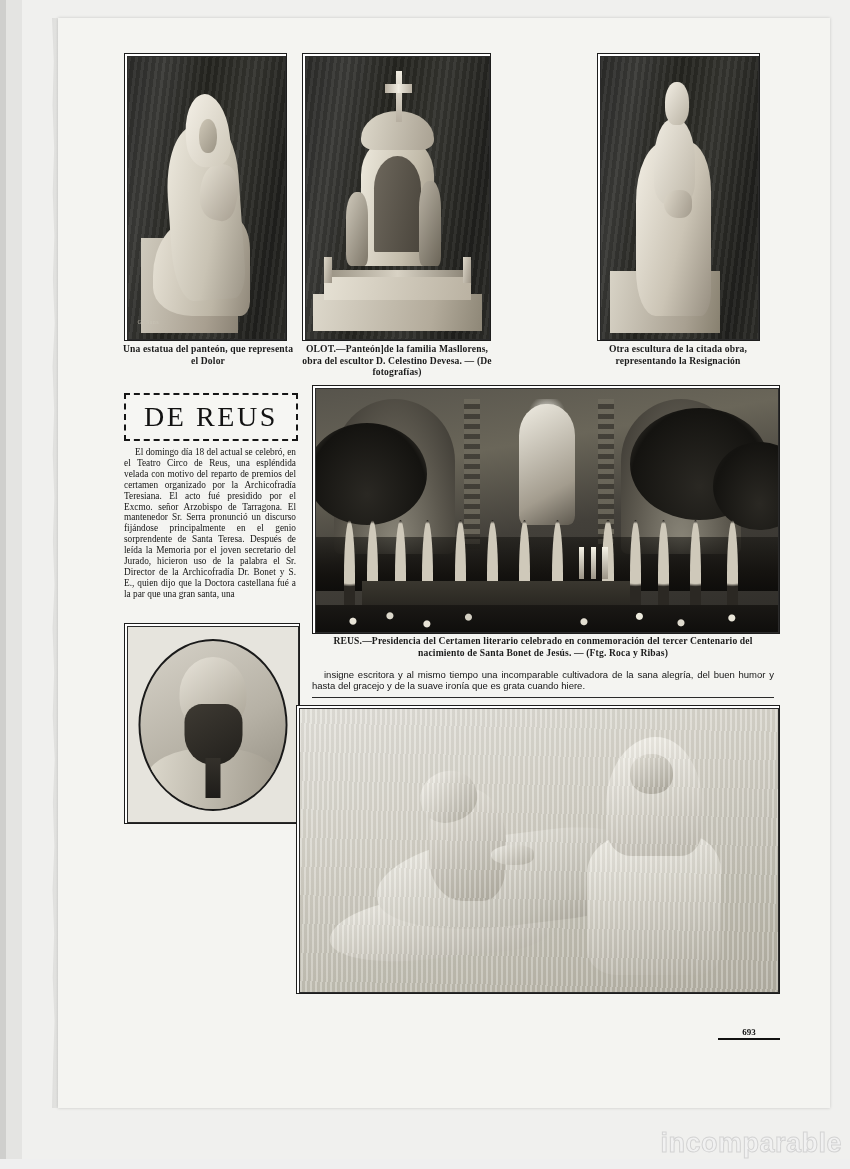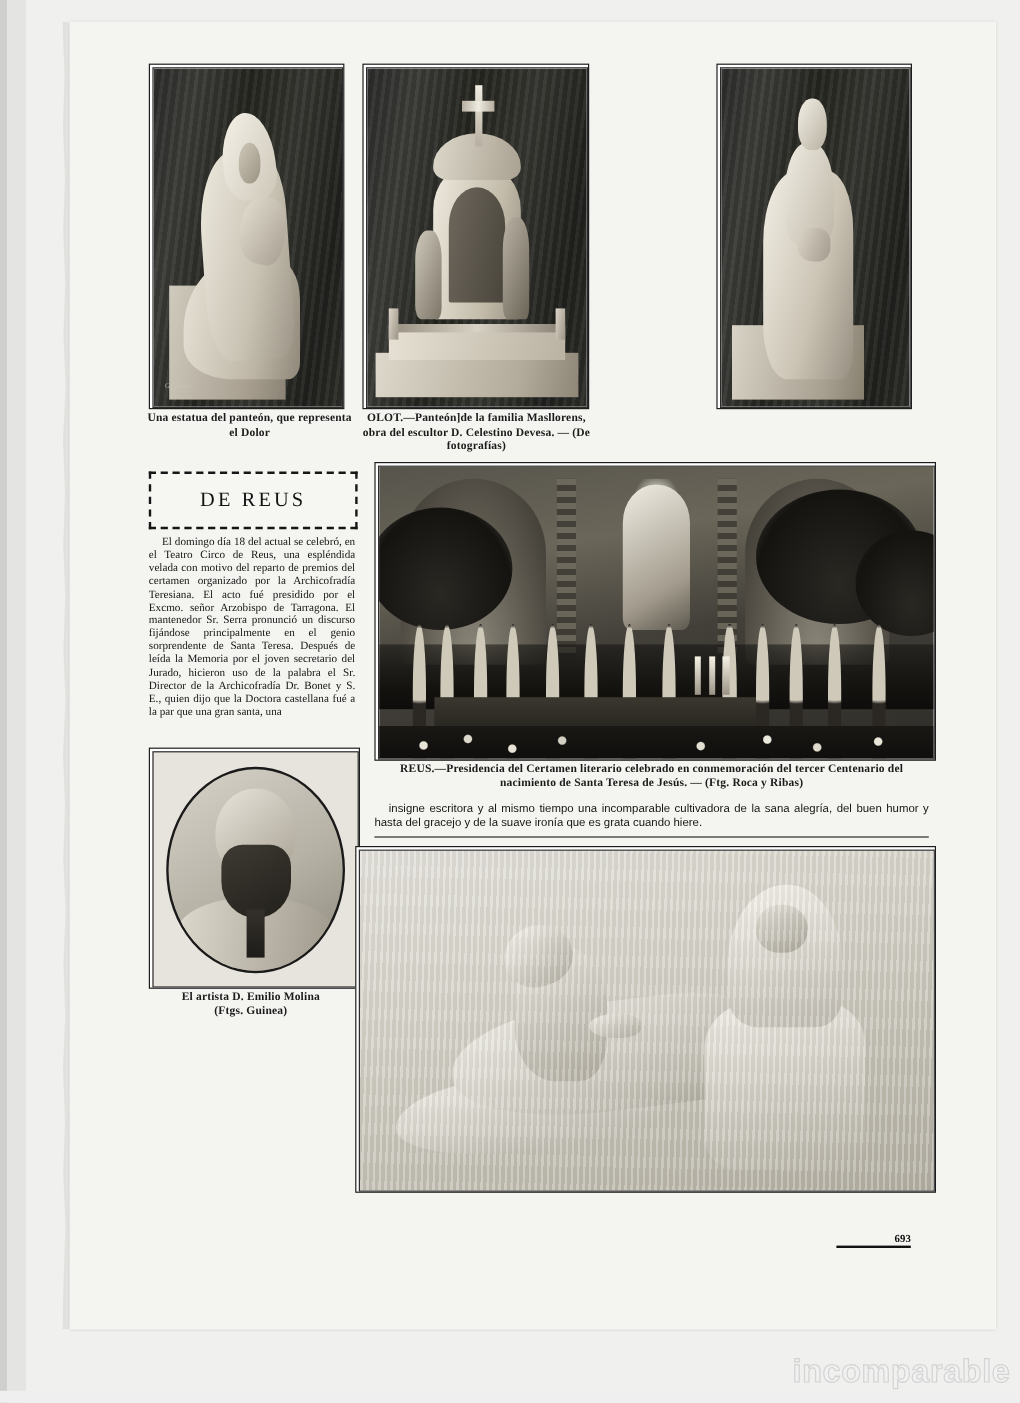--- a/index.html
+++ b/index.html
@@ -148,21 +148,21 @@
 
   
   #dereus{
     position:absolute;left:4px;top:348px;width:170px;height:44px;
     border:2px dashed #161616;
     display:flex;align-items:center;justify-content:center;
     background:#f6f6f3;
   }
   #dereus span{
     font-family:"Liberation Serif", serif;
-    font-size:17px;letter-spacing:2.6px;color:#121212;
+    font-size:28px;letter-spacing:2.6px;color:#121212;
   }
 
   
   #article{
     position:absolute;left:4px;top:402px;width:172px;
     font-family:"Liberation Serif", serif;
     font-size:9.3px;line-height:10.9px;
     color:#141414;text-align:justify;
     text-indent:11px;
     hyphens:auto;-webkit-hyphens:auto;
@@ -267,21 +267,21 @@
     border-radius:48% 48% 46% 46%;}
   .br-mary-robe{position:absolute;left:60%;top:44%;width:28%;height:50%;
     background:linear-gradient(165deg,#eeece4,#b6b2a6);
     border-radius:34% 28% 18% 22%/28% 26% 16% 18%;}
   .br-hand{position:absolute;left:40%;top:48%;width:9%;height:7%;
     background:linear-gradient(150deg,#eceae2,#b5b1a5);
     border-radius:50% 40% 40% 50%;}
   #cap6{position:absolute;left:200px;top:950px;width:450px;}
 
   
-  #folio{position:absolute;left:577px;top:982px;width:62px;text-align:right;}
+  #folio{position:absolute;left:598px;top:982px;width:62px;text-align:center;}
   #folio .num{font-family:"Liberation Serif",serif;font-size:9px;font-weight:bold;color:#111;}
   #folio .bar{margin-top:1px;height:2px;background:#111;}
 
   
   #wm{
     position:absolute;right:8px;bottom:10px;
     font-family:"Liberation Sans", sans-serif;
     font-size:27px;font-weight:bold;letter-spacing:.5px;
     color:#f2f2f2;
     -webkit-text-stroke:1px #d2d2d2;
@@ -343,41 +343,38 @@
             <div class="p3-gown"></div>
             <div class="p3-torso"></div>
             <div class="p3-hands"></div>
             <div class="p3-head"></div>
           </div>
         </div>
       </div>
 
       <div class="cap" id="cap2">OLOT.—Panteón]de la familia Masllorens, obra del escultor D. Celestino Devesa. — (De fotografías)</div>
       <div class="cap" id="cap1">Una estatua del panteón, que representa el Dolor</div>
+      <div class="cap" id="cap3">Otra escultura de la citada obra, representando la Resignación</div>
     </div>
 
     <div id="dereus">
       <span>DE REUS</span>
     </div>
 
     <div id="article">El domingo día 18 del actual se celebró, en el Teatro Circo de Reus, una espléndida velada con motivo del reparto de premios del certamen organizado por la Archicofradía Teresiana. El acto fué presidido por el Excmo. señor Arzobispo de Tarragona. El mantenedor Sr. Serra pronunció un discurso fijándose principalmente en el genio sorprendente de Santa Teresa. Después de leída la Memoria por el joven secretario del Jurado, hicieron uso de la palabra el Sr. Director de la Archicofradía Dr. Bonet y S. E., quien dijo que la Doctora castellana fué a la par que una gran santa, una</div>
 
     <div class="fig bordered" id="portrait">
       <div class="inner" style="background:#e6e4dd;">
         <div class="oval">
           <div class="pt-shoulder"></div>
           <div class="pt-head"></div>
           <div class="pt-beard"></div>
           <div class="pt-tie"></div>
         </div>
       </div>
-    </div>
-    <div class="cap" id="cap4">
-      <div>El artista D. Emilio Molina</div>
-      <div>(Ftgs. Guinea)</div>
     </div>
 
     <div class="fig bordered" id="reusphoto">
       <div class="inner">
         <div class="ph">
           <div class="rs-wall"></div>
           <div class="rs-arch" style="left:4%"></div>
           <div class="rs-arch" style="left:66%"></div>
           <div class="rs-halo"></div>
           <div class="rs-statue"></div>
@@ -401,21 +398,21 @@
           <div class="rs-head" style="left:81%"></div>
           <div class="rs-head" style="left:89%"></div>
           <div class="rs-candle" style="left:57%"></div>
           <div class="rs-candle" style="left:59.5%"></div>
           <div class="rs-candle" style="left:62%"></div>
           <div class="rs-table"></div>
           <div class="rs-flowers"></div>
         </div>
       </div>
     </div>
-    <div class="cap" id="cap5">REUS.—Presidencia del Certamen literario celebrado en conmemoración del tercer Centenario del nacimiento de Santa Teresa de Jesús. — (Ftg. Roca y Ribas)</div>
+    <div class="cap" id="cap5">REUS.—Presidencia del Certamen literario celebrado en conmemoración del tercer Centenario del nacimiento de Santa Bonet de Jesús. — (Ftg. Roca y Ribas)</div>
 
     <div id="contpara">insigne escritora y al mismo tiempo una incomparable cultivadora de la sana alegría, del buen humor y hasta del gracejo y de la suave ironía que es grata cuando hiere.</div>
     <div id="rule"></div>
 
     <div class="fig bordered" id="relief">
       <div class="inner">
         <div class="ph">
           <div class="br-bg"></div>
           <div class="br-legs"></div>
           <div class="br-body"></div>

